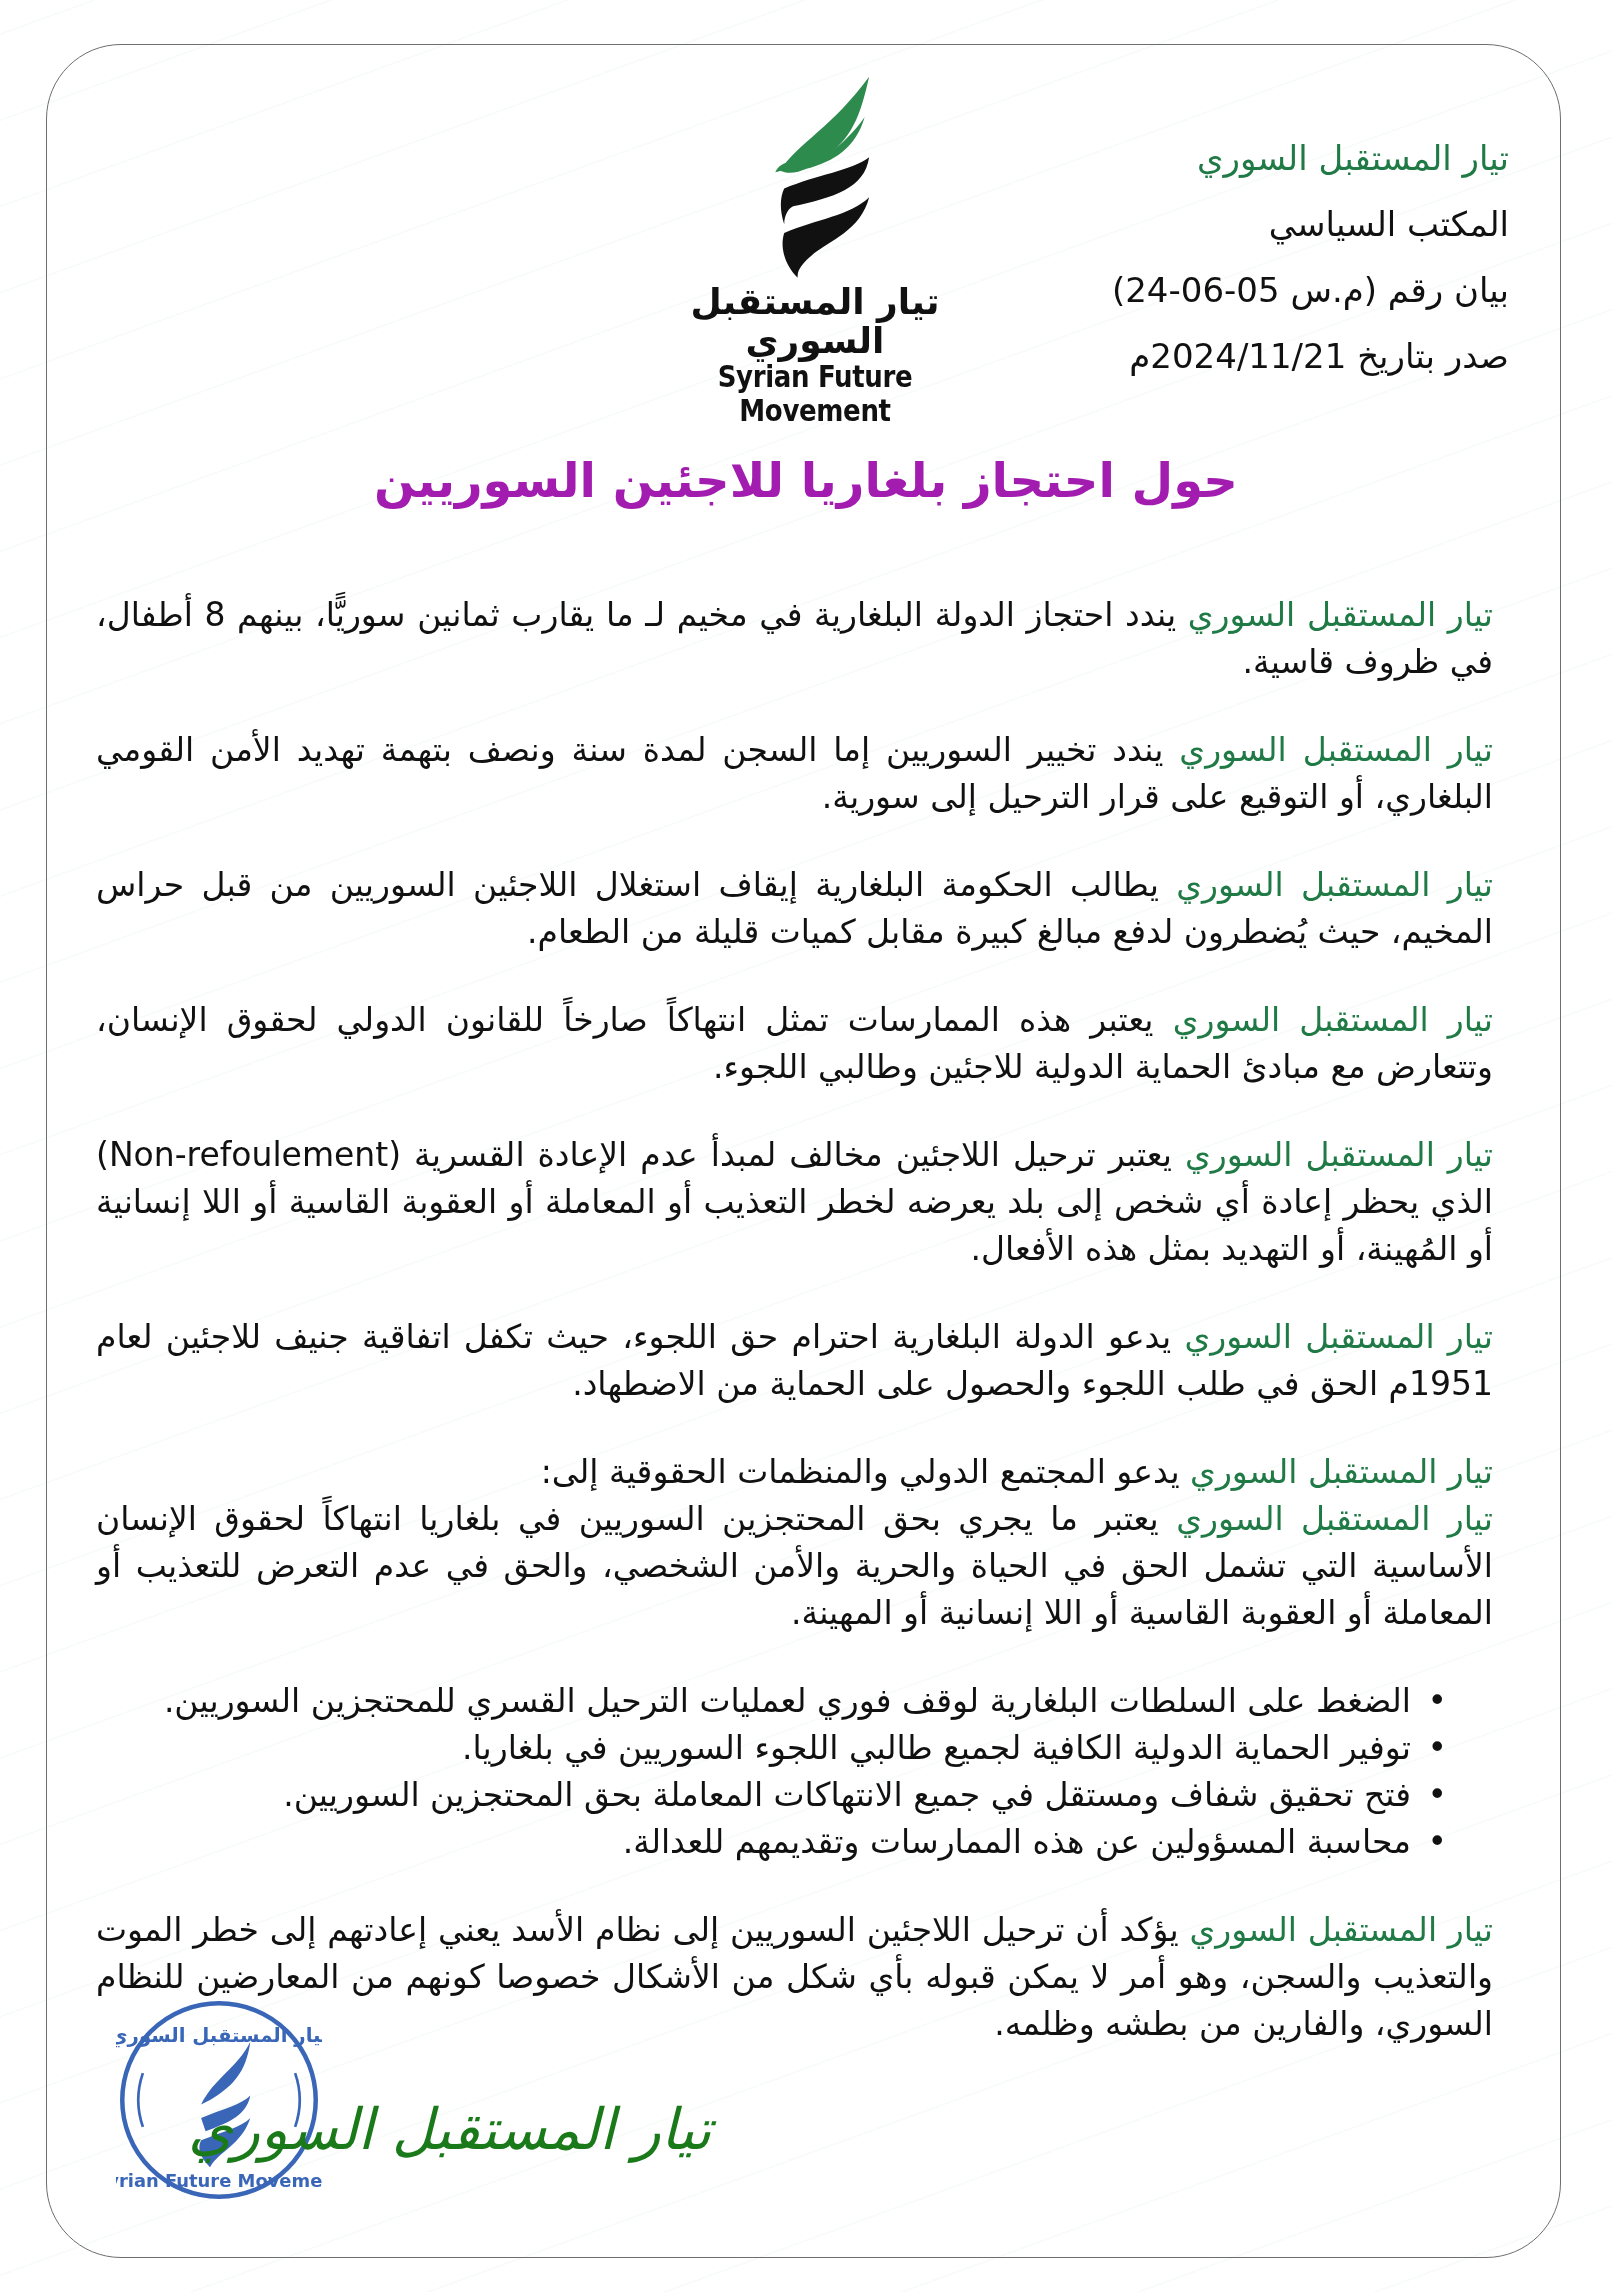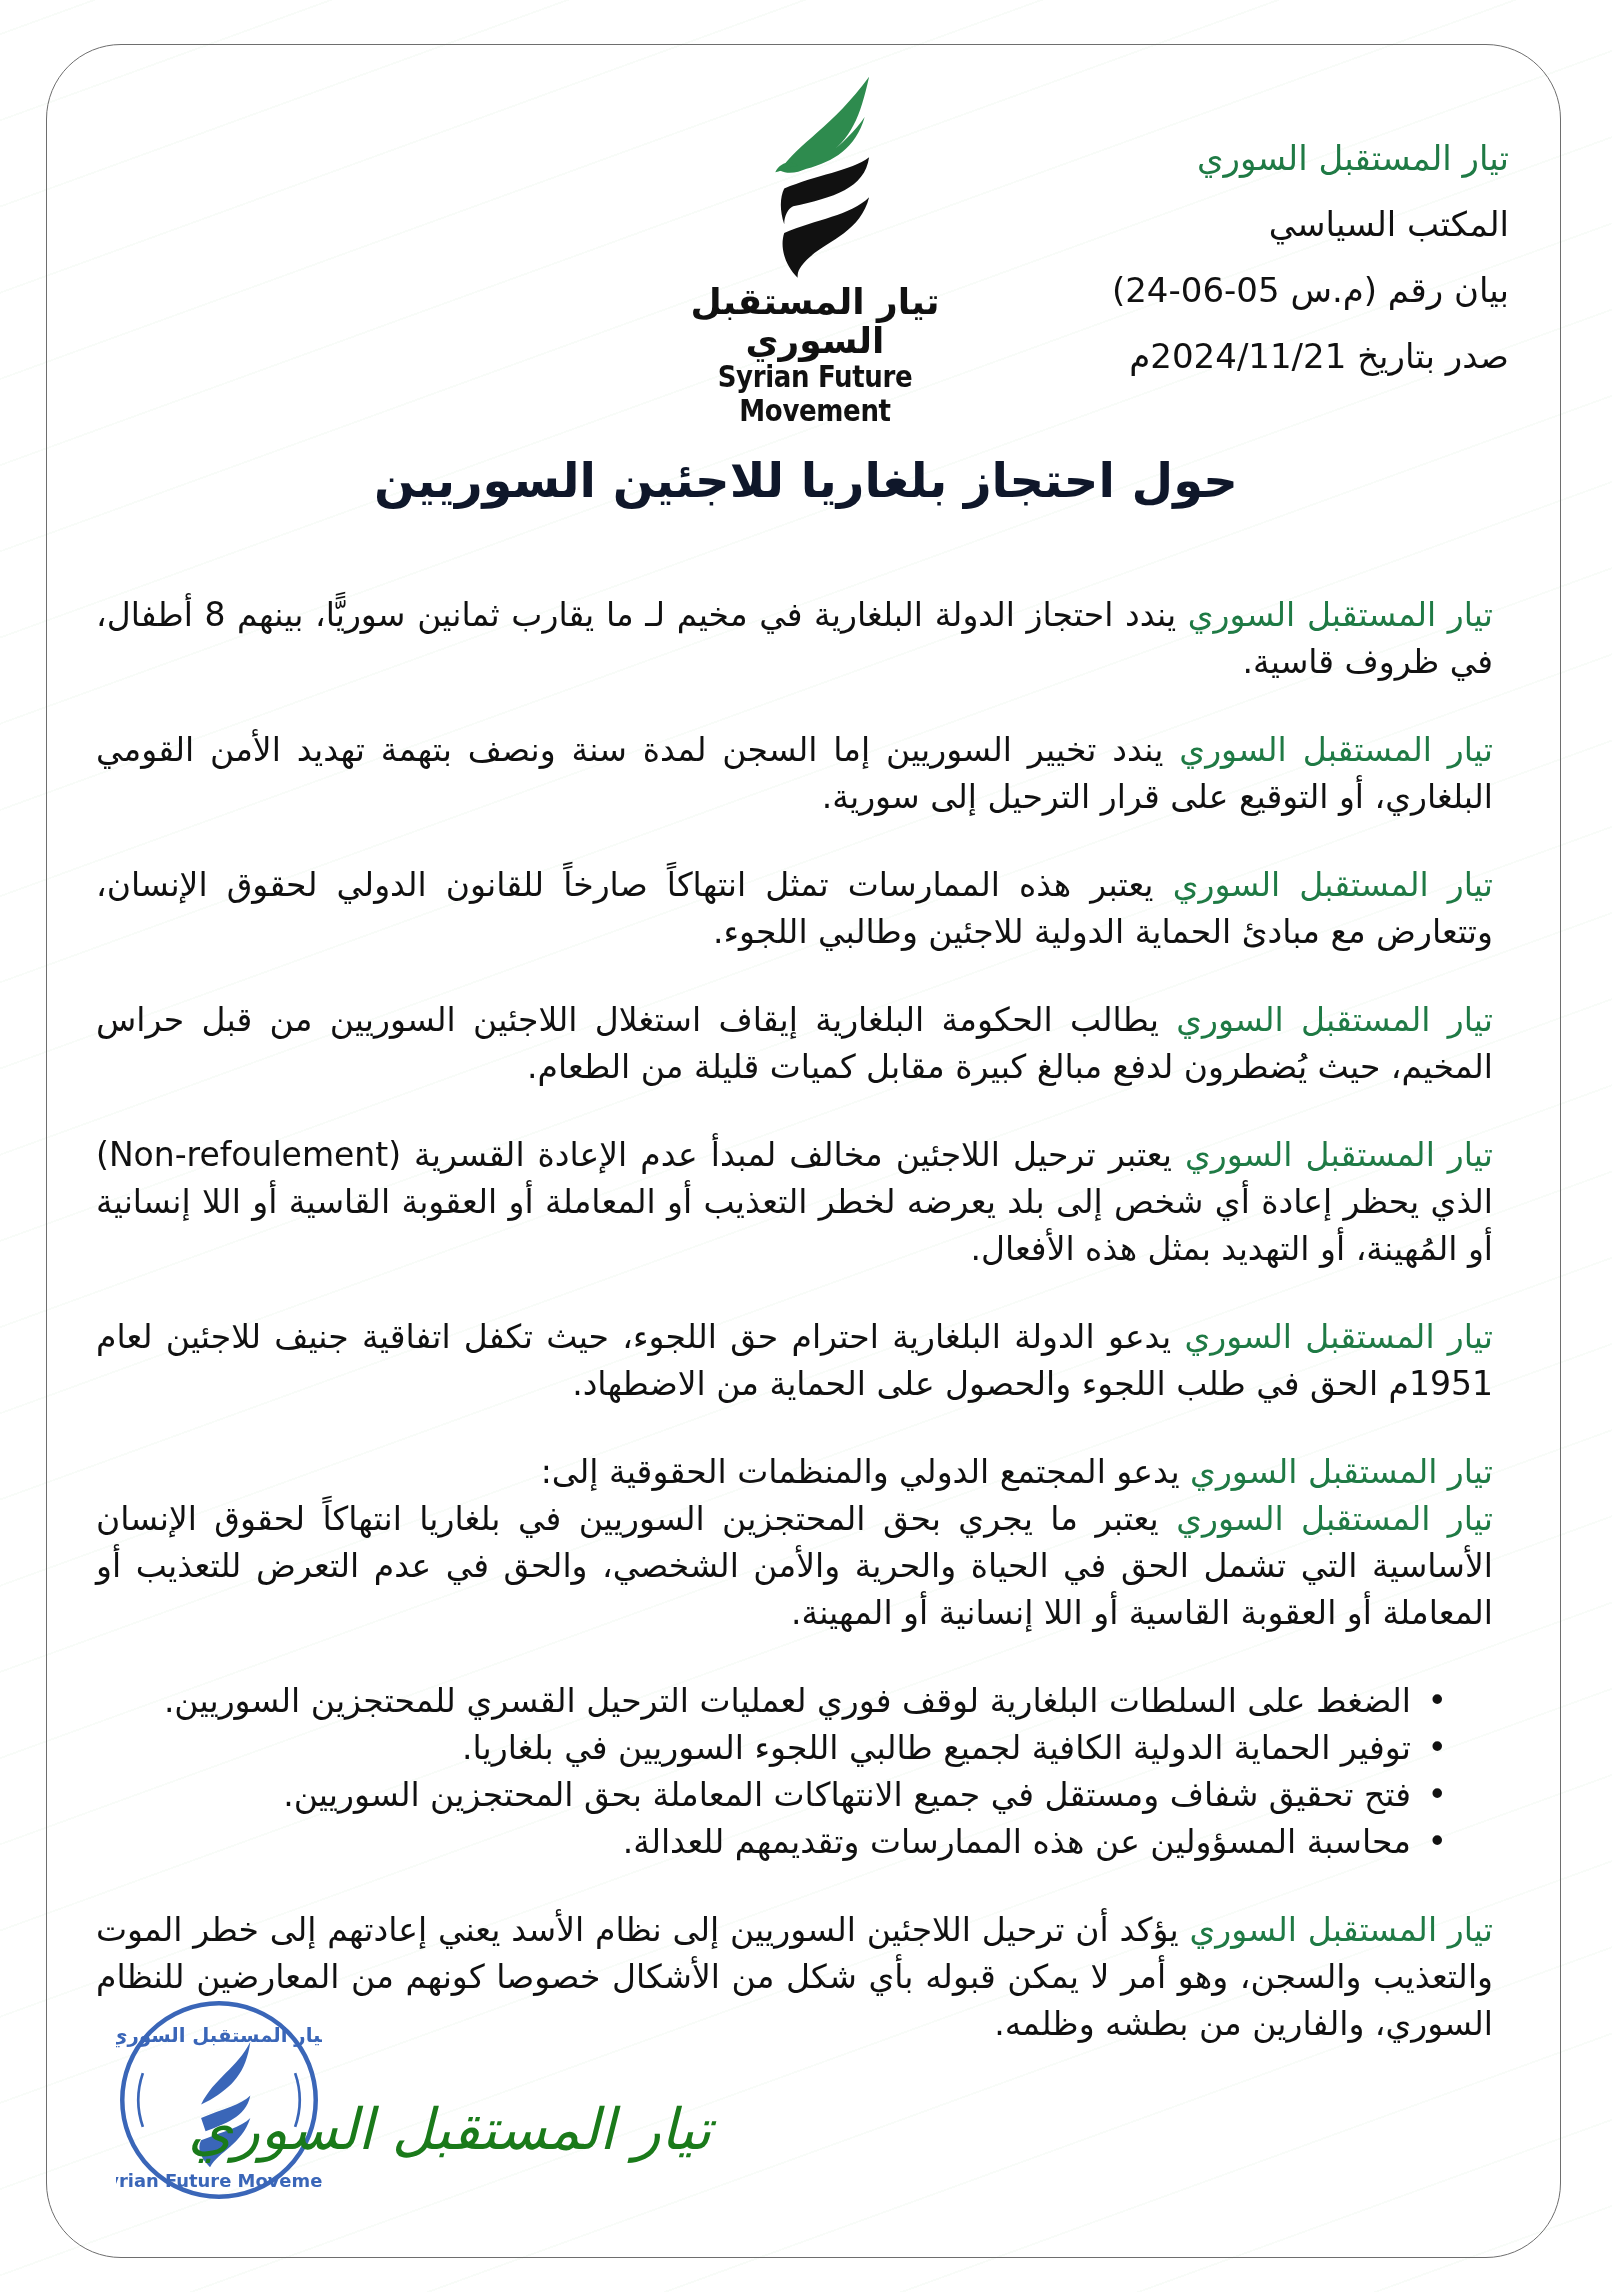--- a/index.html
+++ b/index.html
@@ -20,21 +20,21 @@
     position: absolute; right: 103px; top: 125px; direction: rtl; text-align: right;
     font-size: 34px; line-height: 66px; color: #111;
   }
   .header-info .org { color: #1f7a45; }
   .logo { position: absolute; left: 636px; top: 72px; width: 358px; height: 296px; text-align: center; }
   .logo svg { display: block; margin: 0 auto; }
   .logo .ar { font-size: 36px; font-weight: bold; color: #111; direction: rtl; line-height: 39px; margin-top: 3.6px; }
   .logo .en { font-size: 29.6px; font-weight: bold; color: #111; line-height: 34px; font-family: "DejaVu Sans", sans-serif; letter-spacing: -0.4px; transform: scaleX(0.88); }
   .title {
     position: absolute; left: 0; width: 100%; top: 452px; text-align: center; direction: rtl;
-    font-size: 48px; font-weight: bold; color: #0f172a;
+    font-size: 48px; font-weight: bold; color: #a21caf;
   }
   .body {
     position: absolute; left: 96px; right: 103px; top: 591px; direction: rtl; text-align: justify;
     font-size: 33px; line-height: 47px; color: #111;
   }
   .body p { margin: 0 16px 41px 0; }
   .body .org { color: #1f7a45; }
   .body ul { margin: 17px; padding: 0 45px 0 0; list-style: none; }
   .body li { position: relative; padding-right: 36px; }
   .body li::before { content: "•"; position: absolute; right: 0; top: 0; }
@@ -66,22 +66,22 @@
   <div>المكتب السياسي</div>
   <div>بيان رقم (م.س 05-06-24)</div>
   <div>صدر بتاريخ 2024/11/21م</div>
 </div>
 
 <div class="title">حول احتجاز بلغاريا للاجئين السوريين</div>
 
 <div class="body">
   <p><span class="org">تيار المستقبل السوري</span><span> يندد احتجاز الدولة البلغارية في مخيم لـ ما يقارب ثمانين سوريًّا، بينهم 8 أطفال، في ظروف قاسية.</span></p>
   <p><span class="org">تيار المستقبل السوري</span><span> يندد تخيير السوريين إما السجن لمدة سنة ونصف بتهمة تهديد الأمن القومي البلغاري، أو التوقيع على قرار الترحيل إلى سورية.</span></p>
+  <p><span class="org">تيار المستقبل السوري</span><span> يطالب الحكومة البلغارية إيقاف استغلال اللاجئين السوريين من قبل حراس المخيم، حيث يُضطرون لدفع مبالغ كبيرة مقابل كميات قليلة من الطعام.</span></p>
   <p><span class="org">تيار المستقبل السوري</span><span> يعتبر هذه الممارسات تمثل انتهاكاً صارخاً للقانون الدولي لحقوق الإنسان، وتتعارض مع مبادئ الحماية الدولية للاجئين وطالبي اللجوء.</span></p>
-  <p><span class="org">تيار المستقبل السوري</span><span> يطالب الحكومة البلغارية إيقاف استغلال اللاجئين السوريين من قبل حراس المخيم، حيث يُضطرون لدفع مبالغ كبيرة مقابل كميات قليلة من الطعام.</span></p>
   <p><span class="org">تيار المستقبل السوري</span><span> يعتبر ترحيل اللاجئين مخالف لمبدأ عدم الإعادة القسرية (Non-refoulement) الذي يحظر إعادة أي شخص إلى بلد يعرضه لخطر التعذيب أو المعاملة أو العقوبة القاسية أو اللا إنسانية أو المُهينة، أو التهديد بمثل هذه الأفعال.</span></p>
   <p><span class="org">تيار المستقبل السوري</span><span> يدعو الدولة البلغارية احترام حق اللجوء، حيث تكفل اتفاقية جنيف للاجئين لعام 1951م الحق في طلب اللجوء والحصول على الحماية من الاضطهاد.</span></p>
   <p style="margin-bottom:0"><span class="org">تيار المستقبل السوري</span><span> يدعو المجتمع الدولي والمنظمات الحقوقية إلى:</span></p>
   <p><span class="org">تيار المستقبل السوري</span><span> يعتبر ما يجري بحق المحتجزين السوريين في بلغاريا انتهاكاً لحقوق الإنسان الأساسية التي تشمل الحق في الحياة والحرية والأمن الشخصي، والحق في عدم التعرض للتعذيب أو المعاملة أو العقوبة القاسية أو اللا إنسانية أو المهينة.</span></p>
   <ul style="margin-bottom:41px">
     <li>الضغط على السلطات البلغارية لوقف فوري لعمليات الترحيل القسري للمحتجزين السوريين.</li>
     <li>توفير الحماية الدولية الكافية لجميع طالبي اللجوء السوريين في بلغاريا.</li>
     <li>فتح تحقيق شفاف ومستقل في جميع الانتهاكات المعاملة بحق المحتجزين السوريين.</li>
     <li>محاسبة المسؤولين عن هذه الممارسات وتقديمهم للعدالة.</li>
   </ul>

